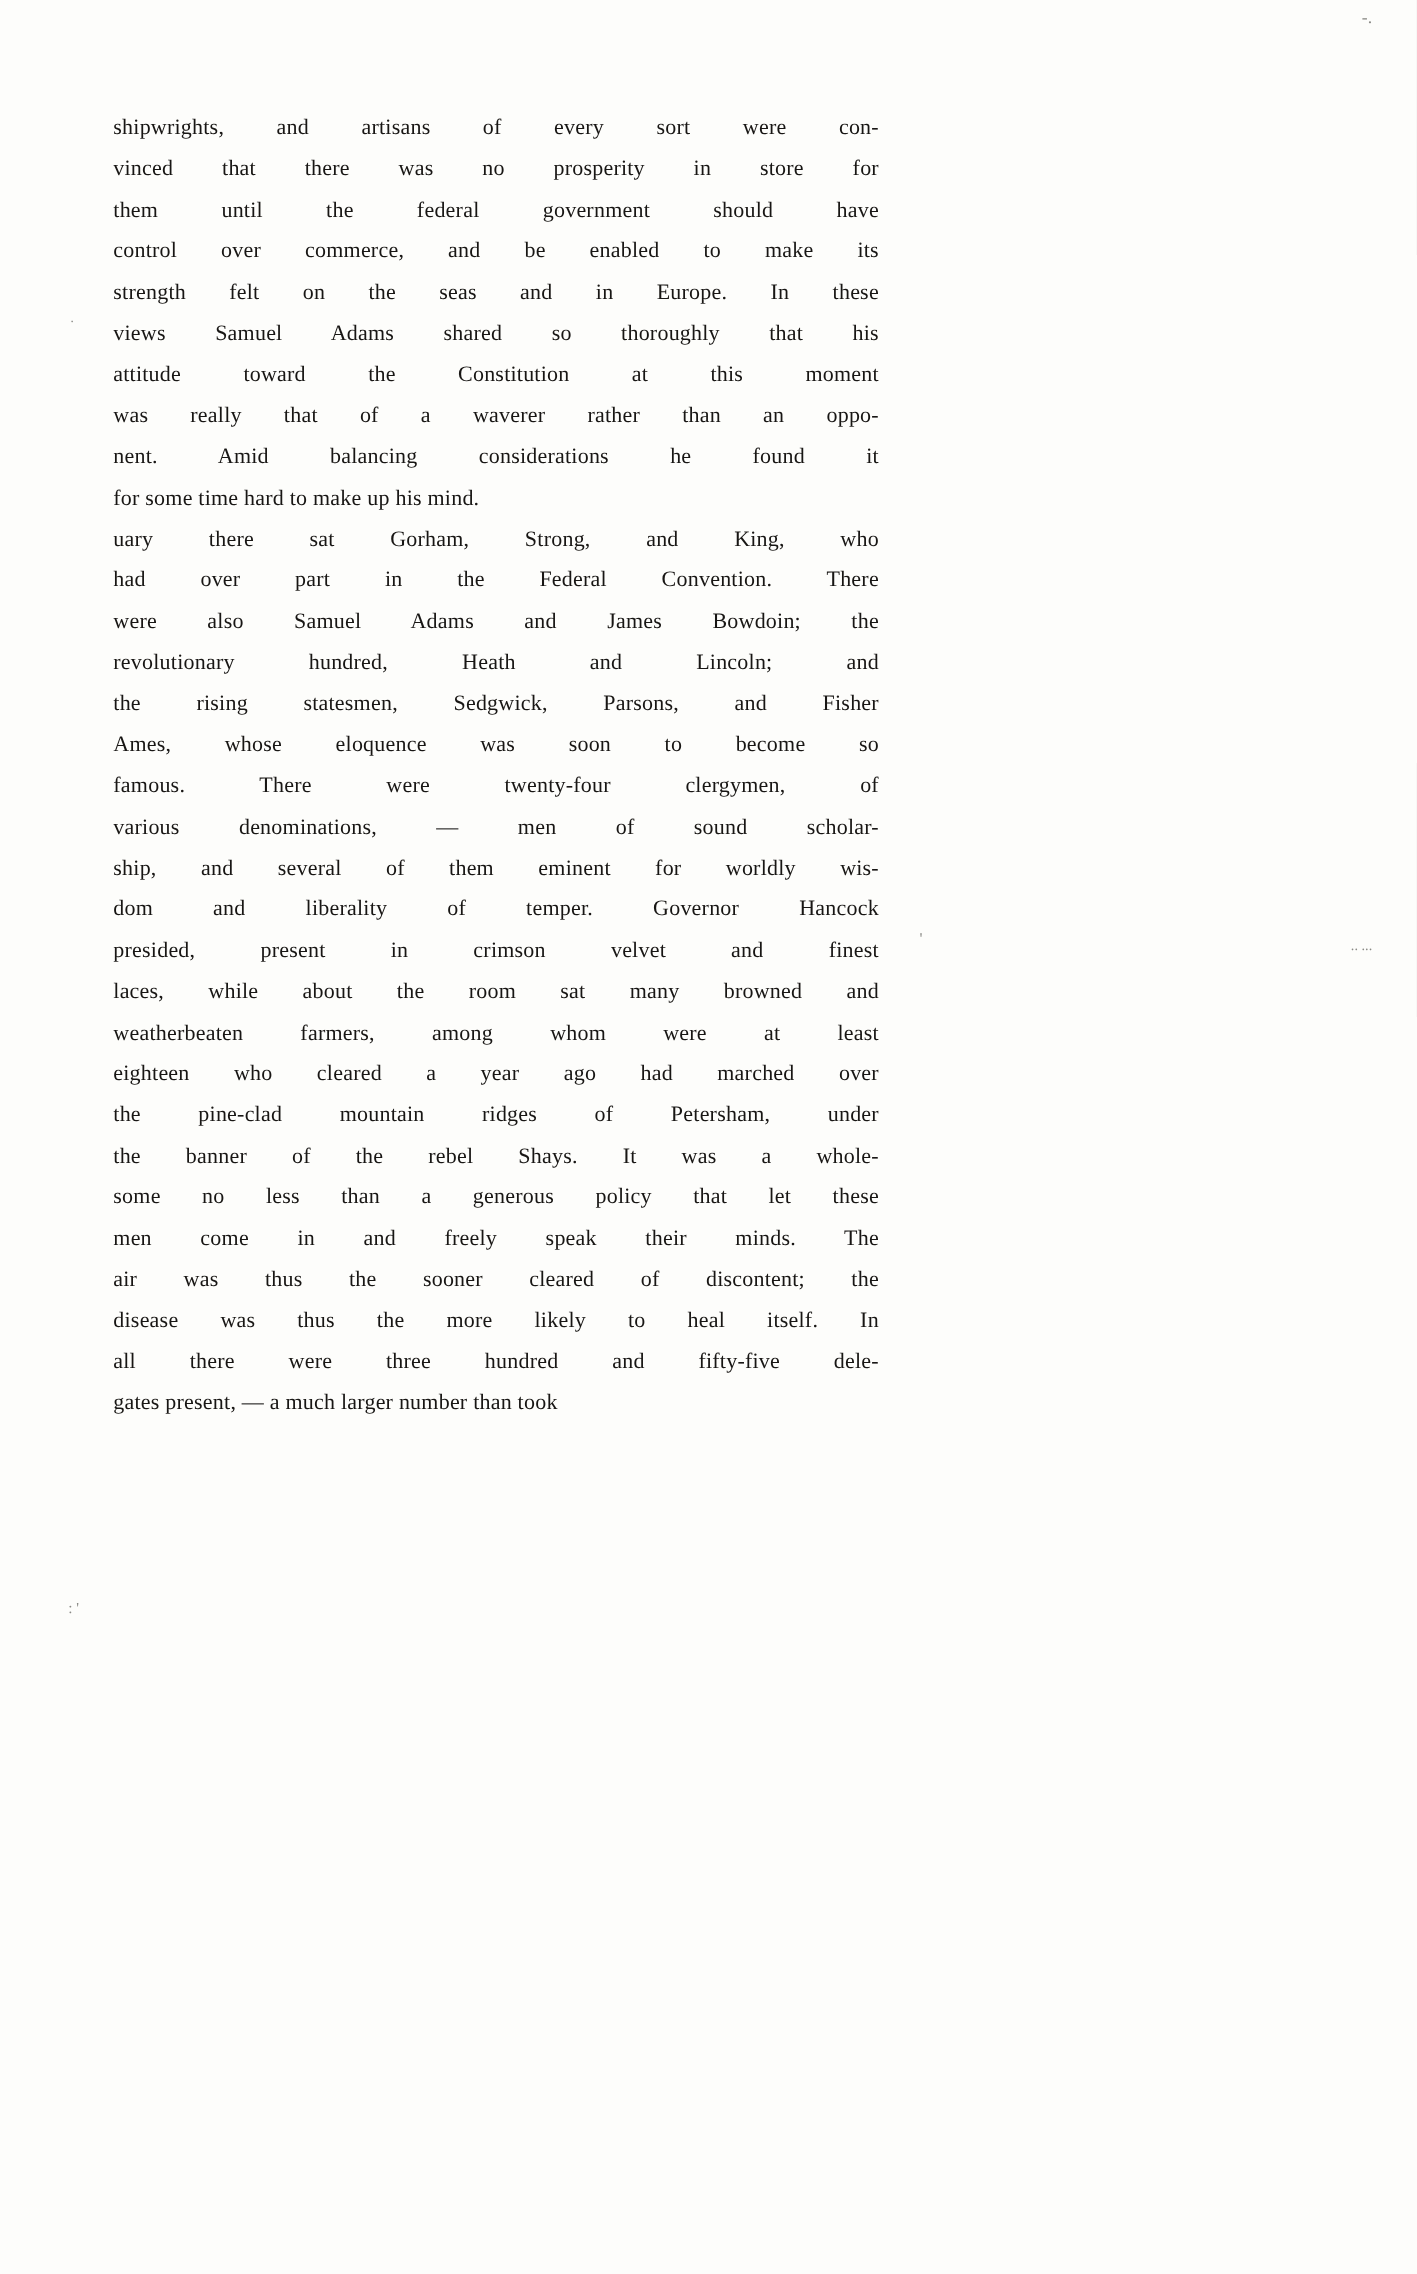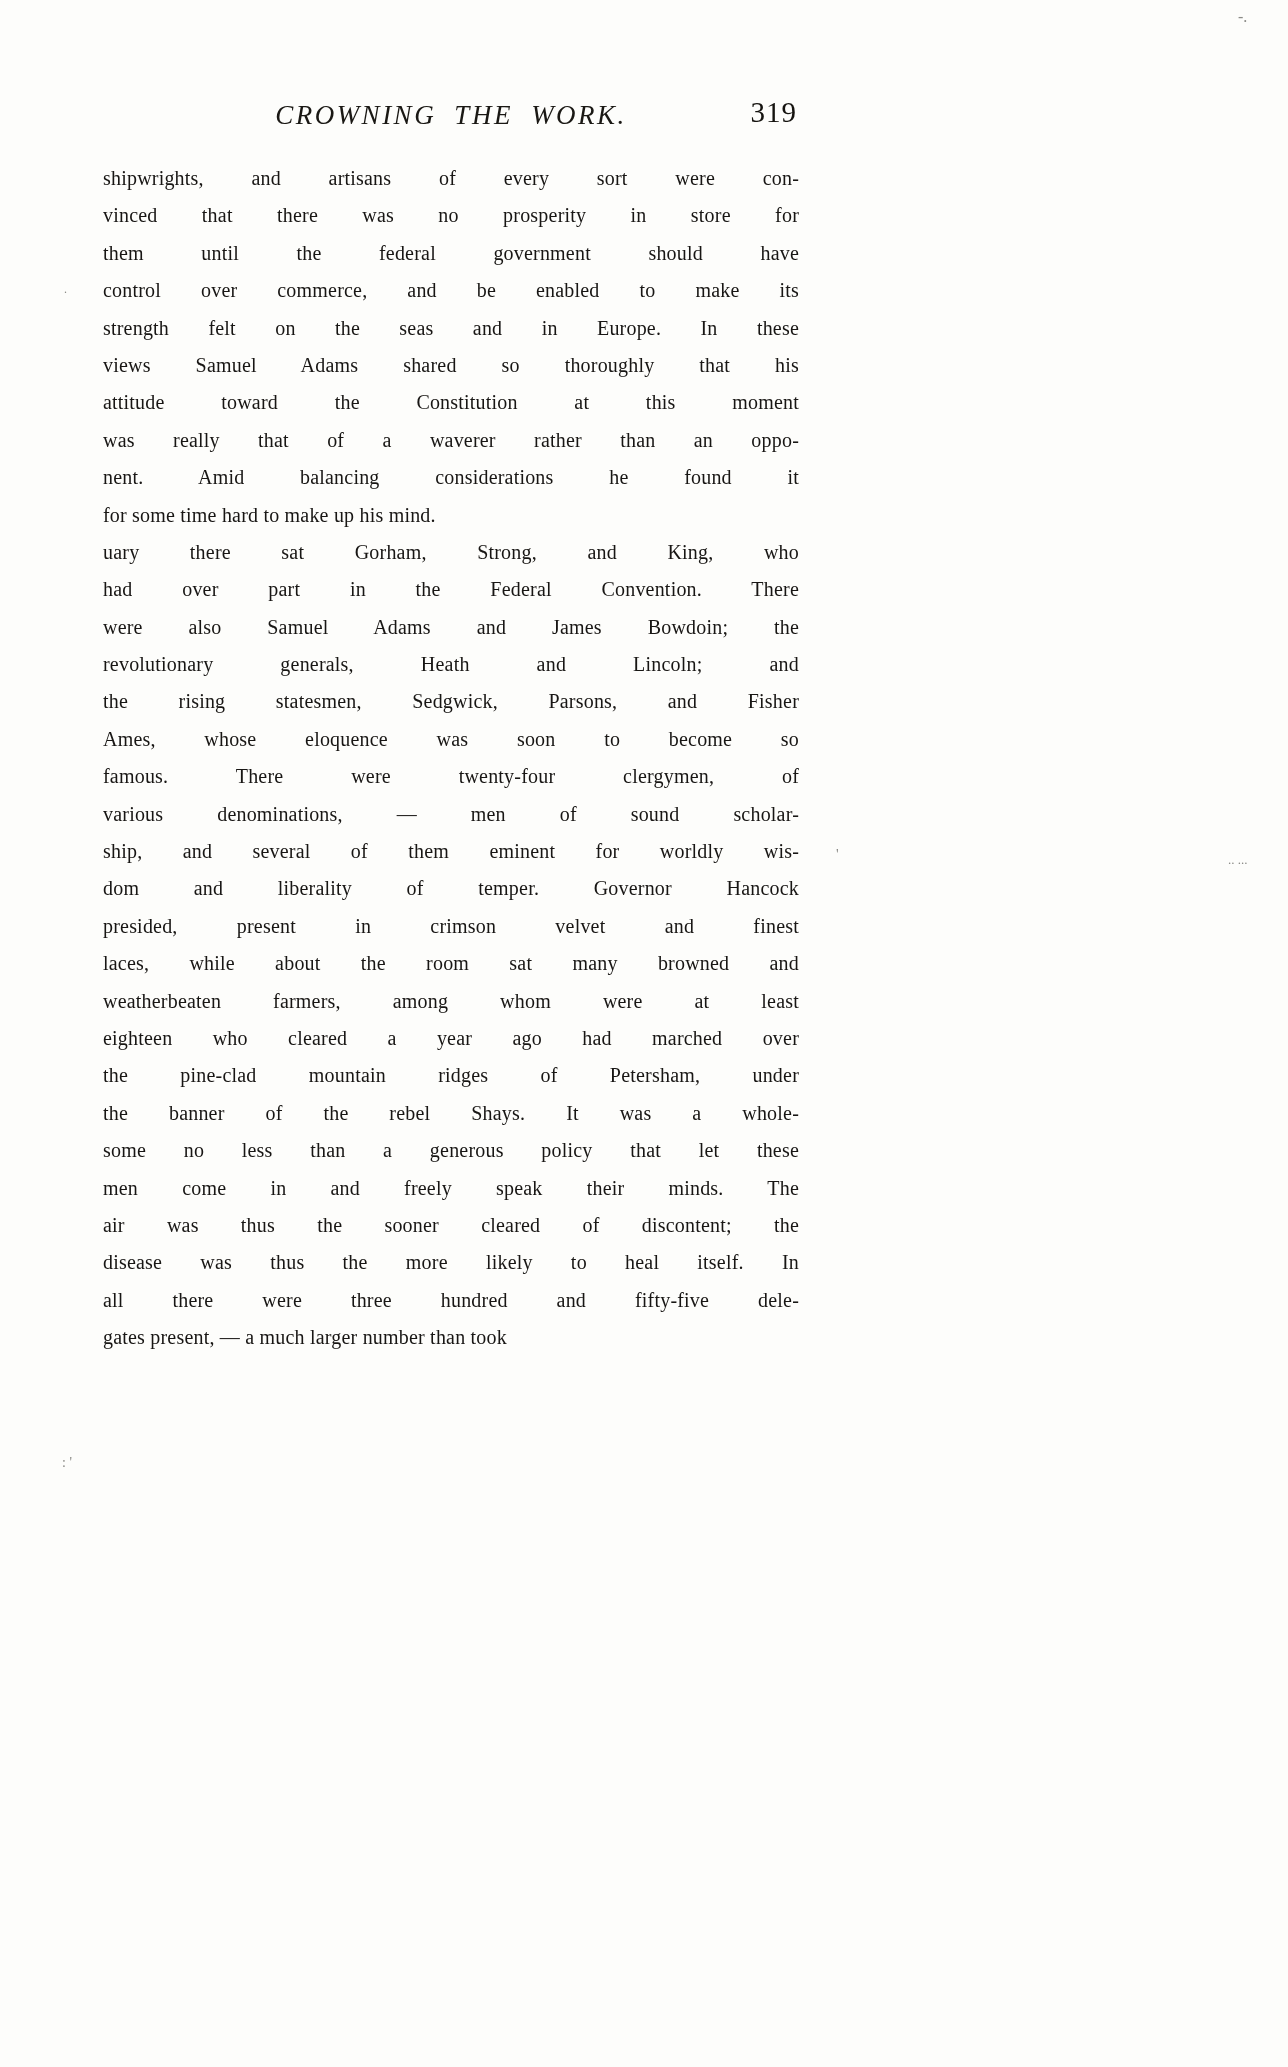--- a/index.html
+++ b/index.html
@@ -84,43 +84,39 @@
 
 <div class="page">
 
   <span class="speck s1">-.</span>
   <span class="speck s2">.</span>
   <span class="speck s3">'</span>
   <span class="speck s4">:&nbsp;'</span>
   <span class="speck s5">..&nbsp;...</span>
 
   <div class="content">
-    <div class="header">
-      <span class="running-title">CROWNING THE WORK.</span>
-      <span class="page-number">319</span>
-    </div>
 
     <div class="body-text" id="body-text">
         <div class="paragraph">
           <div class="line">shipwrights, and artisans of every sort were con-</div>
           <div class="line">vinced that there was no prosperity in store for</div>
           <div class="line">them until the federal government should have</div>
           <div class="line">control over commerce, and be enabled to make its</div>
           <div class="line">strength felt on the seas and in Europe.  In these</div>
           <div class="line">views Samuel Adams shared so thoroughly that his</div>
           <div class="line">attitude toward the Constitution at this moment</div>
           <div class="line">was really that of a waverer rather than an oppo-</div>
           <div class="line">nent.  Amid balancing considerations he found it</div>
           <div class="line last">for some time hard to make up his mind.</div>
         </div>
         <div class="paragraph">
           <div class="line">uary there sat Gorham, Strong, and King, who</div>
           <div class="line">had over part in the Federal Convention.  There</div>
           <div class="line">were also Samuel Adams and James Bowdoin; the</div>
-          <div class="line">revolutionary generals, Heath and Lincoln; and</div>
+          <div class="line">revolutionary hundred, Heath and Lincoln; and</div>
           <div class="line">the rising statesmen, Sedgwick, Parsons, and Fisher</div>
           <div class="line">Ames, whose eloquence was soon to become so</div>
           <div class="line">famous.  There were twenty-four clergymen, of</div>
           <div class="line">various denominations, — men of sound scholar-</div>
           <div class="line">ship, and several of them eminent for worldly wis-</div>
           <div class="line">dom and liberality of temper.  Governor Hancock</div>
           <div class="line">presided, present in crimson velvet and finest</div>
           <div class="line">laces, while about the room sat many browned and</div>
           <div class="line">weatherbeaten farmers, among whom were at least</div>
           <div class="line">eighteen who cleared a year ago had marched over</div>

